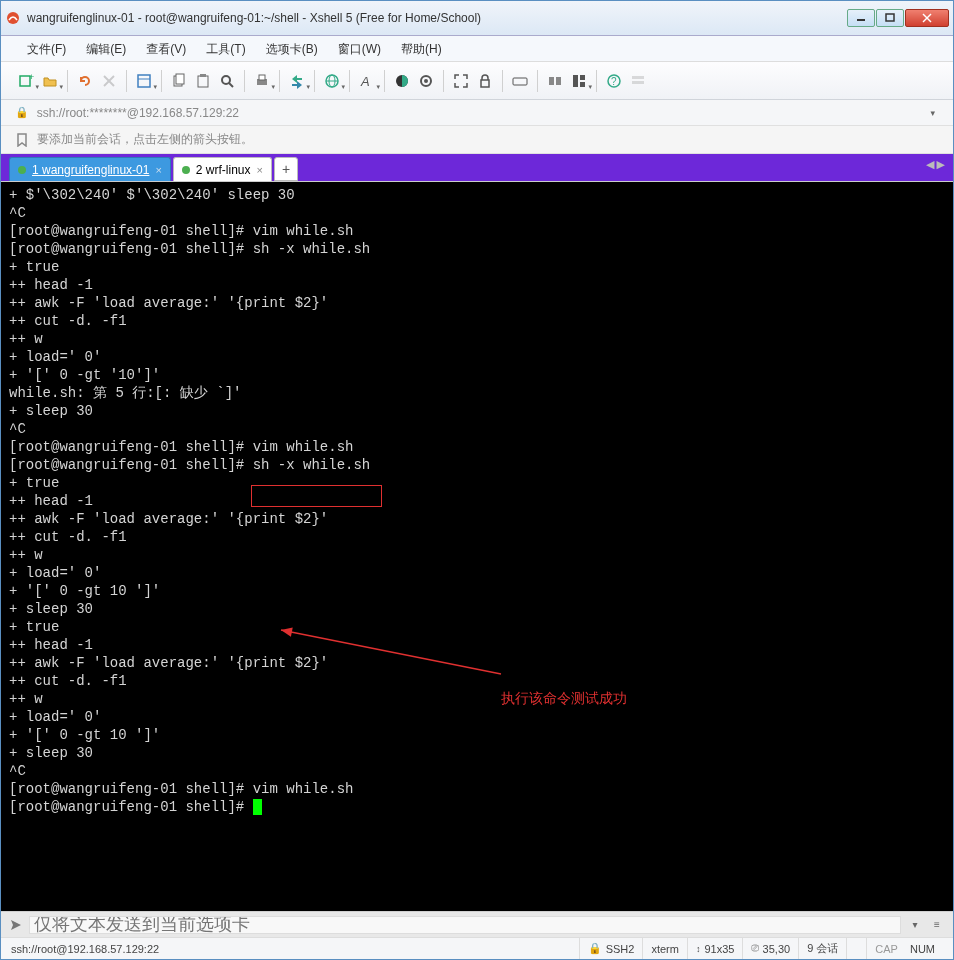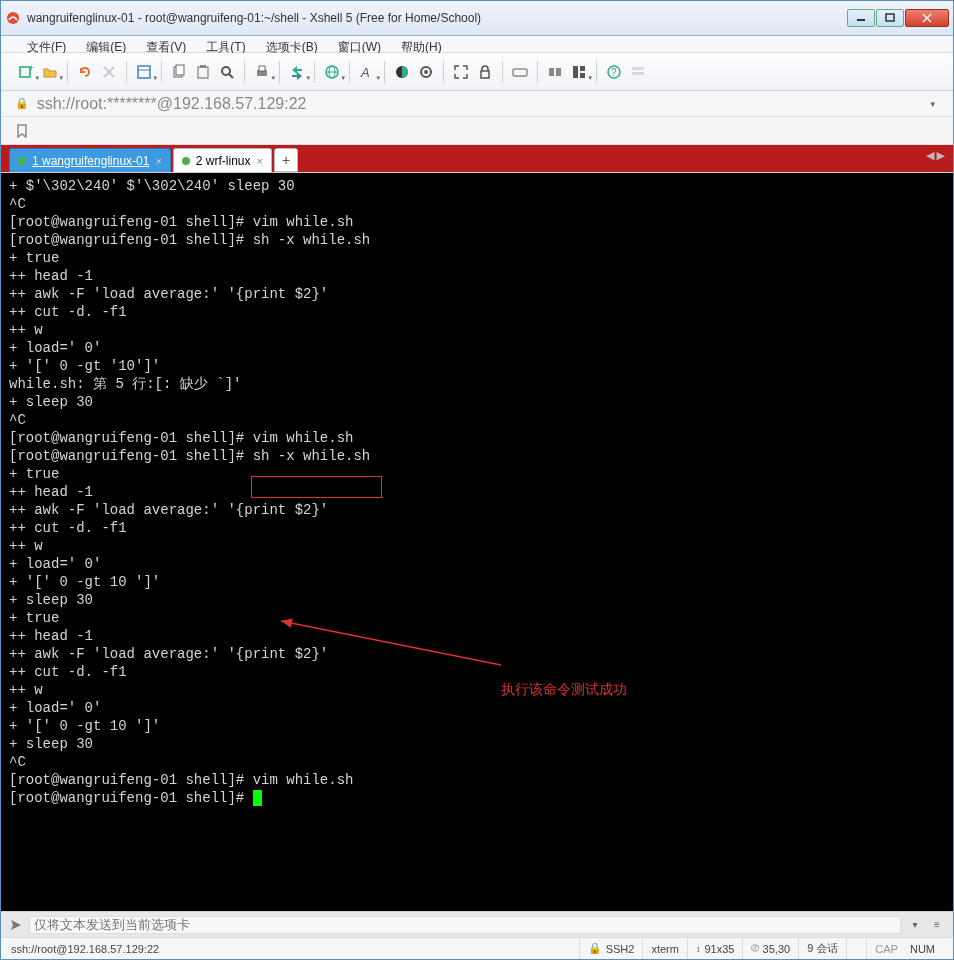--- a/index.html
+++ b/index.html
@@ -4,46 +4,46 @@
 <style>
 * { box-sizing: border-box; margin: 0; padding: 0; }
 body { font-family: "Microsoft YaHei", Tahoma, sans-serif; font-size: 12px; background: #fff; width: 954px; height: 960px; overflow: hidden; position: relative; }
 .window { border: 1px solid #5a8fc1; display: flex; flex-direction: column; height: 100%; }
 .titlebar { height: 28px; background: linear-gradient(#f0f4fa, #dce8f5); display: flex; align-items: center; padding: 17px 4px; border-bottom: 1px solid #aac; }
 .titlebar-icon { width: 16px; height: 16px; margin-right: 6px; }
 .titlebar-text { flex: 1; color: #333; font-size: 12px; }
 .win-btns { display: flex; gap: 1px; }
 .win-btn { width: 28px; height: 18px; border: 1px solid #6a8; background: linear-gradient(#e6f0fa,#c5dff5); display: flex; align-items: center; justify-content: center; font-size: 10px; border-radius: 2px; cursor: pointer; }
 .win-btn.close { background: linear-gradient(#f08070,#d04030); color: #fff; border-color: #a03020; width: 44px; }
-.menubar { height: 17px; background: #f5f8fc; display: flex; align-items: flex-start; padding: 0 18px; border-bottom: 1px solid #ddd; gap: 4px; }
+.menubar { height: 26px; background: #f5f8fc; display: flex; align-items: flex-end; padding: 0 18px; border-bottom: 1px solid #ddd; gap: 4px; }
 .menu-item { padding: 3px 8px; cursor: pointer; color: #333; }
 .toolbar { height: 38px; background: linear-gradient(#fdfdfe,#f0f2f6); border-bottom: 1px solid #d0d4da; display: flex; align-items: center; padding: 0 14px; gap: 2px; }
 .tb-btn { width: 22px; height: 22px; display: inline-flex; align-items: center; justify-content: center; cursor: pointer; border-radius: 2px; position: relative; }
 .tb-sep { width: 1px; height: 22px; background: #d0d0d0; margin: 0 4px; }
 .tb-btn .dd { font-size: 7px; color: #666; position: absolute; right: -2px; bottom: 1px; }
 .addrbar { height: 26px; background: #f5f6f8; border-bottom: 1px solid #e0e0e0; display: flex; align-items: center; padding: 0 14px; gap: 8px; }
-.addr-text { color: #888; font-size: 16px; flex: 1; }
+.addr-text { color: #888; font-size: 12px; flex: 1; }
 .addr-dd { color: #666; font-size: 9px; cursor: pointer; padding: 2px 4px; }
 .hintbar { height: 28px; background: #f5f5f5; border-bottom: 1px solid #e0e0e0; display: flex; align-items: center; padding: 0 14px; gap: 8px; color: #888; }
-.tabbar { height: 28px; background: #b91c1c; border-bottom: 1px solid #ccc; display: flex; align-items: flex-end; padding: 0 8px; position: relative; }
+.tabbar { height: 28px; background: #6d28d9; border-bottom: 1px solid #ccc; display: flex; align-items: flex-end; padding: 0 8px; position: relative; }
 .tab { height: 24px; padding: 0 8px; display: flex; align-items: center; gap: 6px; border: 1px solid #bbb; background: #fff; border-bottom: none; border-radius: 3px 3px 0 0; margin-right: 2px; cursor: pointer; font-size: 12px; }
 .tab.active { background: #3d99e0; color: #fff; border-color: #2d7ab8; }
 .tab.active .tab-label { text-decoration: underline; }
 .tab-dot { width: 8px; height: 8px; border-radius: 50%; background: #4caf50; }
 .tab-close { font-size: 11px; color: #888; cursor: pointer; }
 .tab.active .tab-close { color: #cde; }
 .tab-add { width: 24px; height: 24px; border: 1px solid #bbb; background: #fff; display: flex; align-items: center; justify-content: center; border-radius: 3px 3px 0 0; cursor: pointer; font-size: 14px; color: #555; }
 .tab-nav { position: absolute; right: 8px; top: 4px; display: flex; gap: 2px; color: #bbb; font-size: 11px; }
 .terminal { flex: 1; background: #000; color: #d4d4d4; font-family: "Consolas","Courier New",monospace; font-size: 14px; line-height: 18px; padding: 4px 8px; overflow: hidden; white-space: pre; position: relative; }
 .terminal .cursor { display: inline-block; width: 9px; height: 16px; background: #00ff00; vertical-align: text-bottom; }
 .red-box { position: absolute; border: 1px solid #e03030; pointer-events: none; }
 .annotation { position: absolute; color: #e03030; font-family: "Microsoft YaHei", sans-serif; font-size: 14px; pointer-events: none; margin-top: 23px; }
 .arrow-svg { position: absolute; pointer-events: none; }
 .inputbar { height: 26px; background: #e8e8e8; border-top: 1px solid #d0d0d0; display: flex; align-items: center; padding: 0 8px; gap: 6px; }
-.input-field { flex: 1; background: #f8f8f8; border: 1px solid #ddd; height: 18px; padding: 0 4px; color: #999; font-size: 13px; }
+.input-field { flex: 1; background: #f8f8f8; border: 1px solid #ddd; height: 18px; padding: 0 4px; color: #999; font-size: 18px; }
 .input-btn { width: 16px; height: 16px; color: #666; cursor: pointer; display: flex; align-items: center; justify-content: center; font-size: 10px; }
 .statusbar { height: 22px; background: #f5f6f8; border-top: 1px solid #ddd; display: flex; align-items: center; padding: 0 10px; font-size: 11px; color: #444; }
 .status-left { flex: 1; }
 .status-seg { padding: 0 8px; border-left: 1px solid #ddd; height: 100%; display: flex; align-items: center; gap: 4px; }
 .lock-icon { color: #888; font-size: 11px; }
 svg { display: block; }
 </style>
 </head>
 <body>
 
@@ -240,20 +240,21 @@
     <span class="addr-text">ssh://root:********@192.168.57.129:22</span>
     <span class="addr-dd">▾</span>
   </div>
 
   <div class="hintbar">
     <span>
         <svg width="14" height="14">
           <path d="M3 1 L11 1 L11 13 L7 10 L3 13 Z" fill="none" stroke="#888" stroke-width="1.5"></path>
         </svg>
       </span>
+    <span>要添加当前会话，点击左侧的箭头按钮。</span>
   </div>
 
   <div class="tabbar">
     <div class="tab active">
       <span class="tab-dot"></span>
       <span class="tab-label">1 wangruifenglinux-01</span>
       <span class="tab-close">×</span>
     </div>
     <div class="tab">
       <span class="tab-dot"></span>

